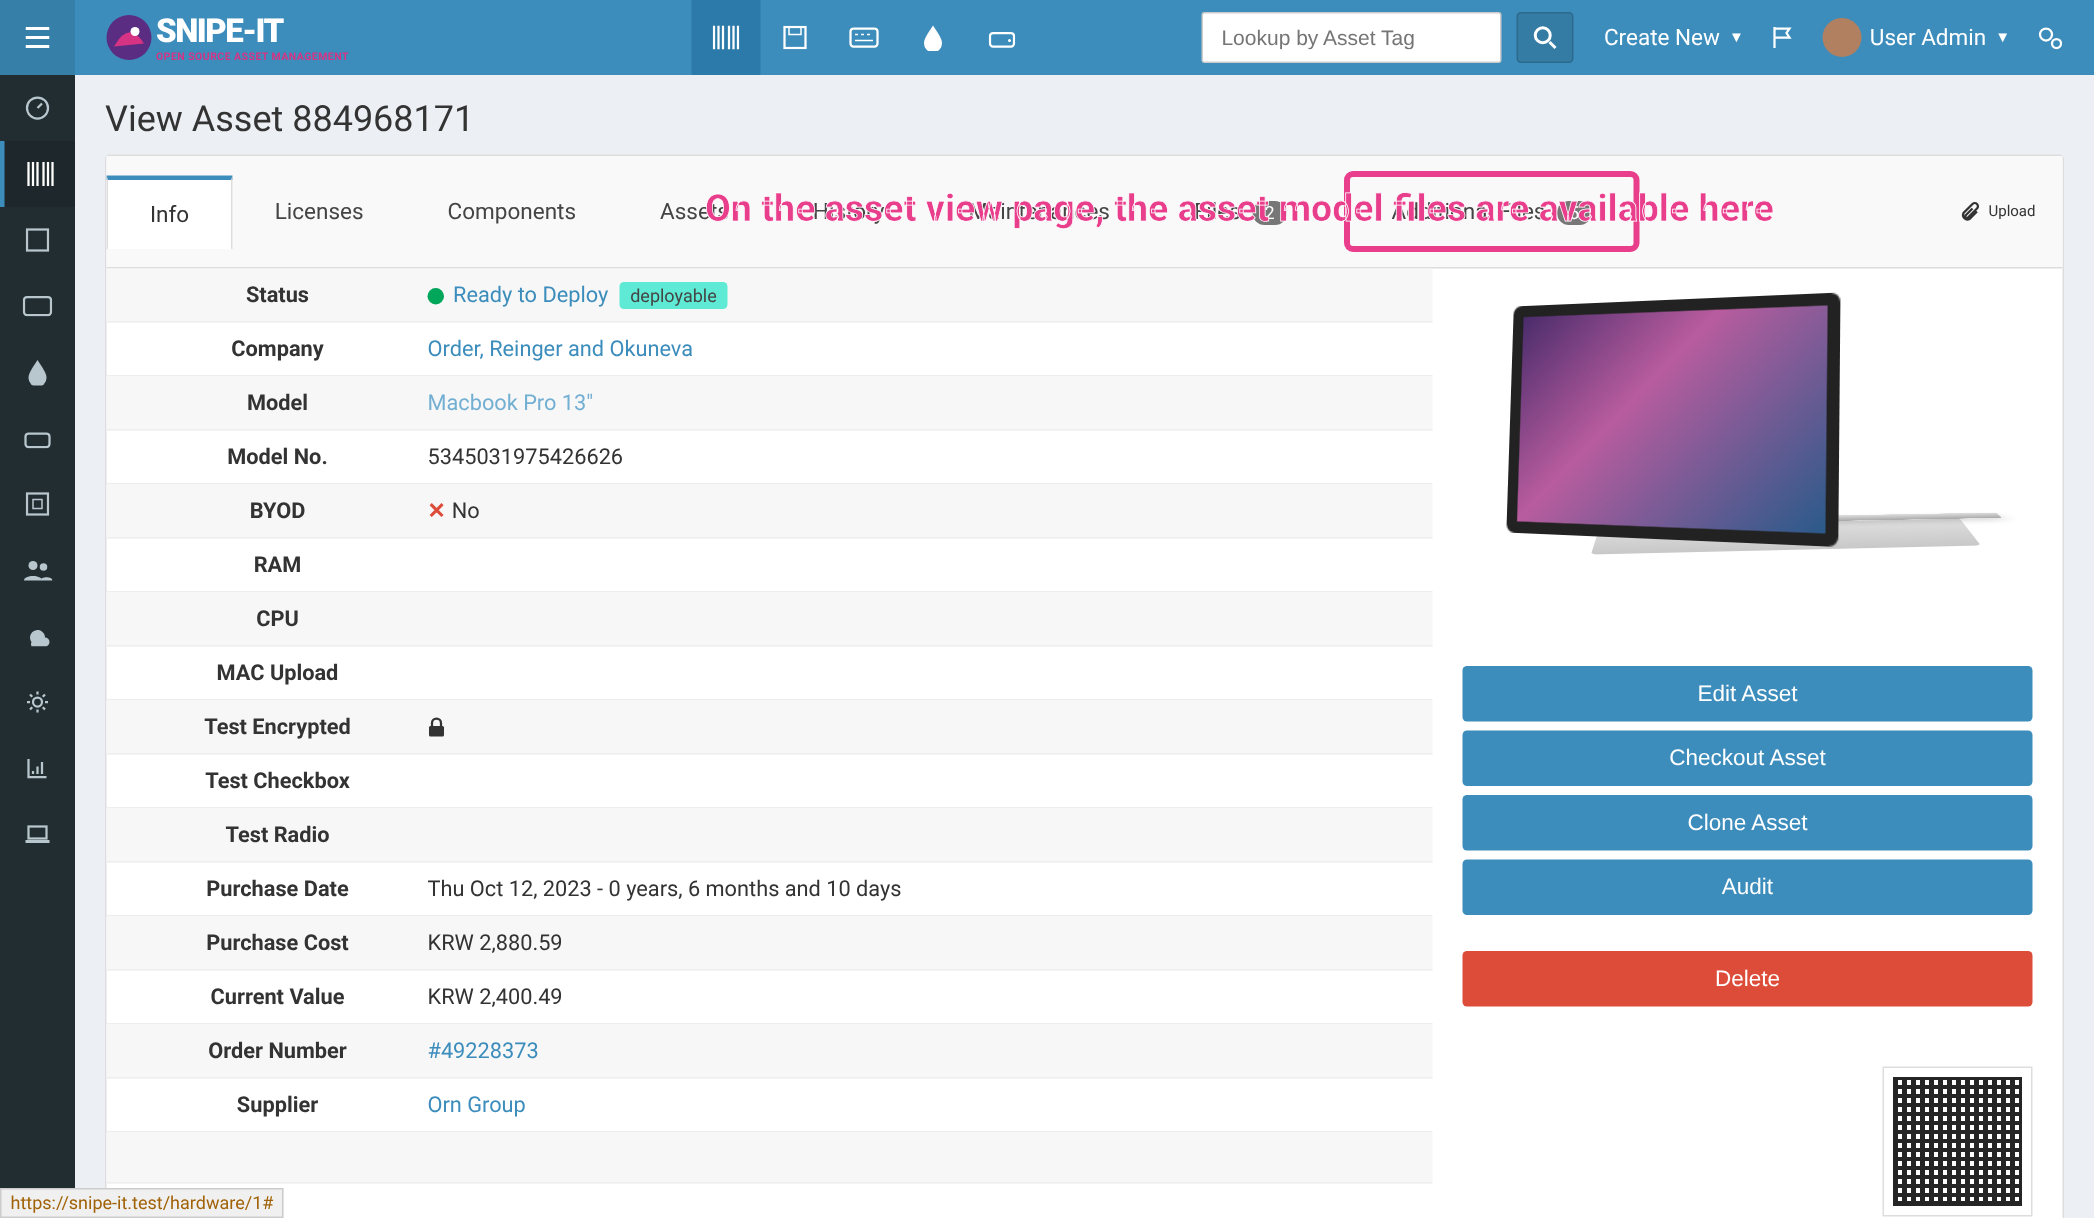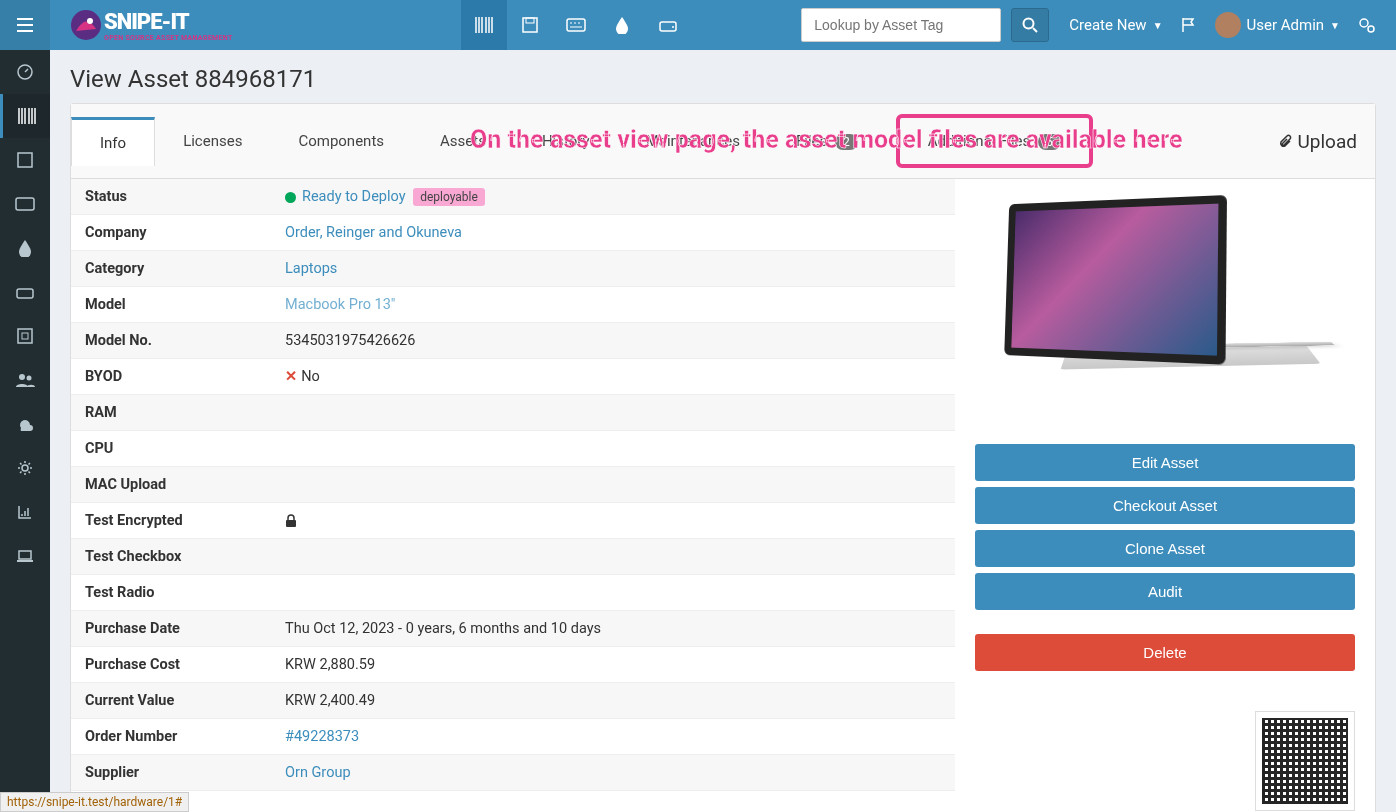--- a/index.html
+++ b/index.html
@@ -28,31 +28,31 @@
 .content { flex: 1; overflow: auto; position: relative; }
 .page-title { padding: 15px 20px 10px; font-size: 24px; font-weight: 400; color: #333; }
 .annotation { position: absolute; top: 75px; left: 420px; font-size: 25px; font-weight: 800; color: #e83e8c; -webkit-text-stroke: 0.5px #fff; }
 .panel { background: #fff; margin: 0 20px 20px 20px; border-radius: 3px; border: 1px solid #ddd; }
 .tabs { display: flex; border-bottom: 1px solid #ddd; align-items: center; background: #f9f9f9; }
 .tab { padding: 14px 28px; cursor: pointer; color: #444; font-size: 15px; border-right: none; }
 .tab.active { background: #fff; border-top: 3px solid #3c8dbc; border-left: 1px solid #ddd; border-right: 1px solid #ddd; margin-bottom: -1px; color: #333; }
 .tab .badge { display: inline-block; background: #777; color: #fff; border-radius: 10px; padding: 1px 8px; font-size: 12px; margin-left: 4px; }
 .tab-highlight { border: 4px solid #e83e8c; border-radius: 6px; margin: 10px; }
 .tab-spacer { flex: 1; }
-.upload-btn { padding: 14px 18px; cursor: pointer; color: #333; display: flex; align-items: center; gap: 6px; font-size: 19px; }
+.upload-btn { padding: 14px 18px; cursor: pointer; color: #333; display: flex; align-items: center; gap: 6px; font-size: 10px; }
 .body-row { display: flex; }
 .props { flex: 1; }
 .prop { display: flex; border-bottom: 1px solid #eee; padding: 9px 14px; align-items: center; min-height: 34px; }
 .prop:nth-child(odd) { background: #f7f7f7; }
-.prop-label { width: 200px; font-weight: 700; color: #333; font-size: 14.5px; }
+.prop-label { width: 200px; font-weight: 700; color: #333; font-size: 14.5px; text-align: center; }
 .prop-value { flex: 1; color: #333; font-size: 14.5px; }
 .prop-value a { color: #3c8dbc; text-decoration: none; }
 .prop-value a.hover { color: #72afd2; }
 .status-dot { display: inline-block; width: 11px; height: 11px; border-radius: 50%; background: #00a65a; margin-right: 6px; vertical-align: middle; }
-.status-pill { background: #f9a8d4; color: #444; padding: 2px 7px; border-radius: 3px; font-size: 12px; margin-left: 4px; }
+.status-pill { background: #5eead4; color: #444; padding: 2px 7px; border-radius: 3px; font-size: 12px; margin-left: 4px; }
 .x-red { color: #dd4b39; margin-right: 4px; font-weight: bold; }
 .copy-ic { color: #777; margin-left: 4px; cursor: pointer; }
 .right-col { width: 420px; padding: 15px 20px; }
 .asset-img { width: 100%; height: 230px; display: flex; align-items: center; justify-content: center; margin-bottom: 20px; }
 .laptop { position: relative; width: 360px; height: 220px; }
 .screen { position: absolute; left: 10px; top: 0; width: 230px; height: 160px; background: linear-gradient(135deg, #4a2c6b, #b85c9e 40%, #2a5a8a); border: 8px solid #222; border-radius: 6px; transform: perspective(600px) rotateY(-18deg) rotateX(4deg); }
 .base { position: absolute; left: 60px; top: 140px; width: 290px; height: 14px; background: linear-gradient(#ddd, #aaa); border-radius: 2px; transform: perspective(700px) rotateX(75deg) rotateZ(-4deg); box-shadow: 0 6px 12px rgba(0,0,0,.15); }
 .kbd { position: absolute; left: 80px; top: 128px; width: 250px; height: 60px; background: linear-gradient(#e0e0e0, #c8c8c8); transform: perspective(700px) rotateX(72deg) rotateZ(-4deg); border-radius: 4px; }
 .action-btn { display: block; width: 100%; padding: 10px; margin-bottom: 6px; text-align: center; color: #fff; border: none; border-radius: 3px; cursor: pointer; font-size: 15px; background: #3c8dbc; }
 .action-btn.danger { background: #dd4b39; margin-top: 24px; }
@@ -246,24 +246,20 @@
         <div class="props">
           <div class="prop">
               <div class="prop-label">Status</div>
               <div class="prop-value"><span class="status-dot"></span><a href="#">Ready to Deploy</a> <span class="status-pill">deployable</span></div>
             </div>
           <div class="prop">
               <div class="prop-label">Company</div>
               <div class="prop-value"><a href="#">Order, Reinger and Okuneva</a></div>
             </div>
           <div class="prop">
-              <div class="prop-label">Category</div>
-              <div class="prop-value"><a href="#">Laptops</a></div>
-            </div>
-          <div class="prop">
               <div class="prop-label">Model</div>
               <div class="prop-value"><a href="#" class="hover">Macbook Pro 13"</a></div>
             </div>
           <div class="prop">
               <div class="prop-label">Model No.</div>
               <div class="prop-value">5345031975426626</div>
             </div>
           <div class="prop">
               <div class="prop-label">BYOD</div>
               <div class="prop-value"><span class="x-red">✕</span><span>No</span></div>

